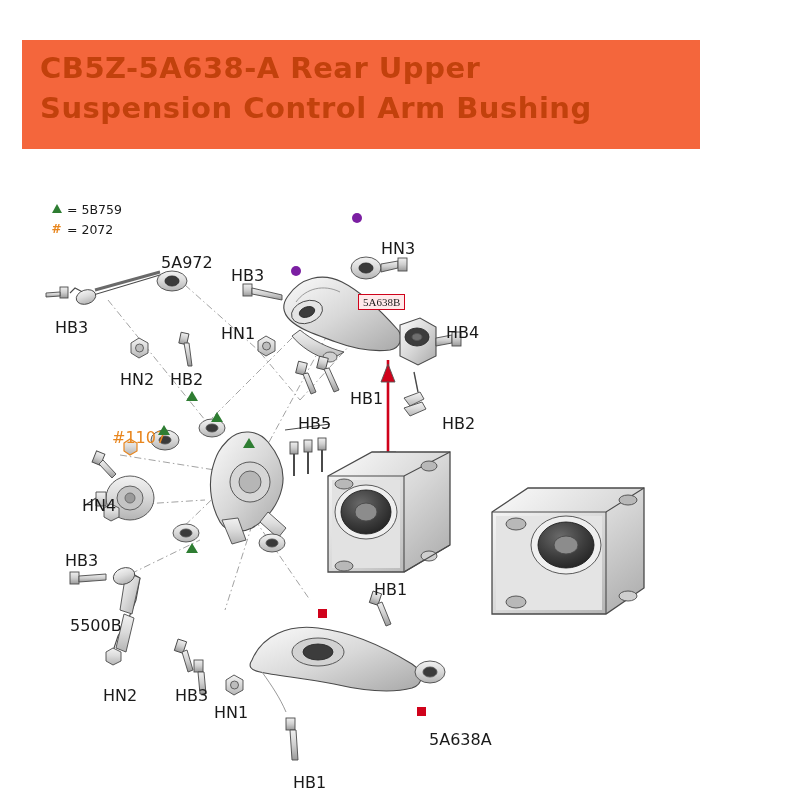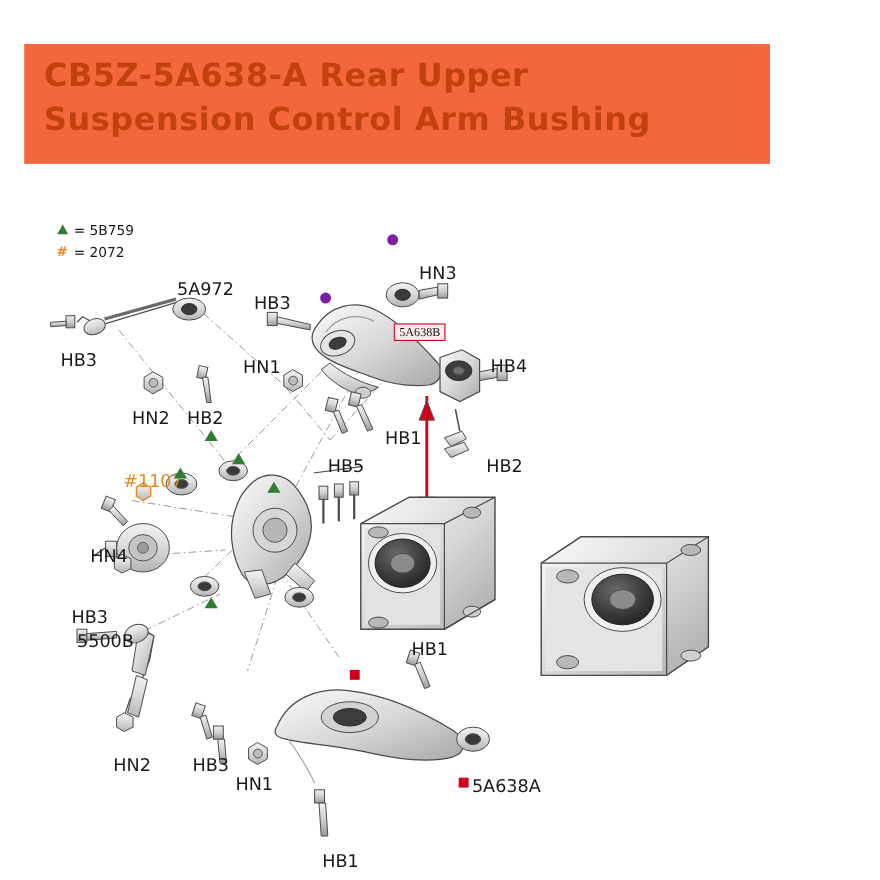--- a/index.html
+++ b/index.html
@@ -406,29 +406,29 @@
 
   <div class="lbl lbl-boxed" style="left:358px; top:294px;font-family:Liberation Serif, serif;">5A638B</div>
   <div class="lbl" style="left:446px; top:323px;">HB4</div>
   <div class="lbl" style="left:350px; top:389px;">HB1</div>
   <div class="lbl" style="left:442px; top:414px;">HB2</div>
   <div class="lbl" style="left:298px; top:414px;">HB5</div>
 
   <div class="lbl lbl-orange" style="left:80px; top:428px;margin-left:32px;">#1107</div>
   <div class="lbl" style="left:82px; top:496px;text-align:center;">HN4</div>
   <div class="lbl" style="left:65px; top:551px;">HB3</div>
-  <div class="lbl" style="left:70px; top:573px;">5500B</div>
+  <div class="lbl" style="left:70px; top:616px;">5500B</div>
   <div class="lbl" style="left:103px; top:686px;">HN2</div>
   <div class="lbl" style="left:175px; top:686px;">HB3</div>
   <div class="lbl" style="left:214px; top:703px;">HN1</div>
   <div class="lbl" style="left:293px; top:773px;">HB1</div>
   <div class="lbl" style="left:374px; top:580px;">HB1</div>
 
   <div class="lbl-sq" style="left:417px; top:707px;"></div>
-  <div class="lbl" style="left:429px; top:705px;">5A638A</div>
+  <div class="lbl" style="left:429px; top:730px;">5A638A</div>
   <div class="lbl-sq" style="left:318px; top:609px;"></div>
 
   <div class="lbl-tri" style="left:186px; top:391px;"></div>
   <div class="lbl-tri" style="left:158px; top:425px;"></div>
   <div class="lbl-tri" style="left:211px; top:412px;"></div>
   <div class="lbl-tri" style="left:243px; top:438px;"></div>
   <div class="lbl-tri" style="left:186px; top:543px;"></div>
 
 </div>
 

